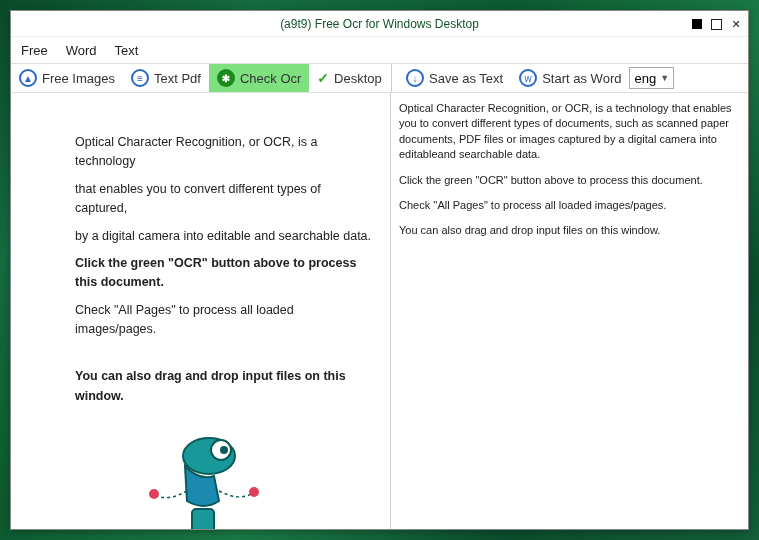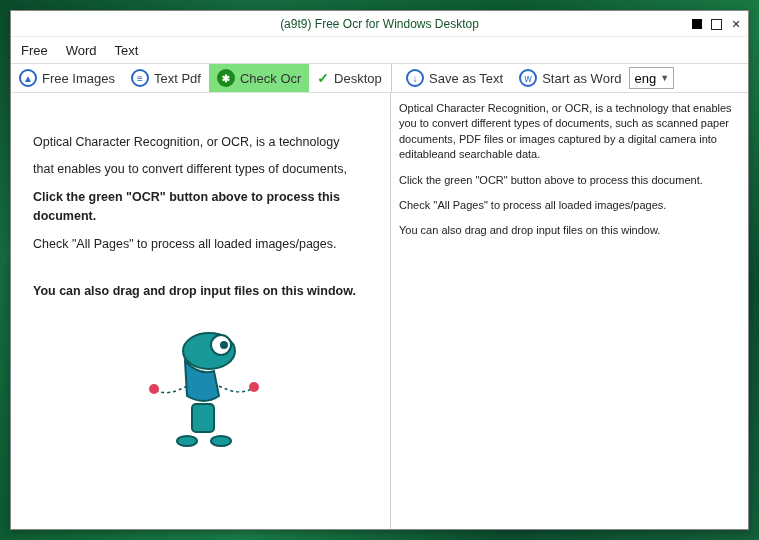--- a/index.html
+++ b/index.html
@@ -82,21 +82,21 @@
   .pane {
     height: 100%; overflow: hidden;
     display: flex; flex-direction: column;
   }
   .pane-left { flex: 0 0 380px; border-right: 1px solid #ccc; }
   .pane-right { flex: 1; }
   .doc-area {
     flex: 1; padding: 20px 16px 10px 22px;
     color: #222; line-height: 1.55; font-size: 12.5px;
   }
-  .doc-area p { margin-bottom: 8px; }
+  .doc-area p { margin-bottom: 8px; margin-left: 42px; }
   .doc-area .bold { font-weight: bold; }
   .doc-area .gap { height: 20px; }
   .ocr-out {
     padding: 8px 10px 10px 8px;
     color: #222; line-height: 1.4; font-size: 11px;
   }
   .ocr-out p { margin-bottom: 10px; }
   .robot {
     margin-top: 10px;
     display: flex; justify-content: center;
@@ -156,21 +156,22 @@
         <span class="caret">▼</span>
       </div>
     </div>
   </div>
 
   <div class="content">
     <div class="pane pane-left">
       <div class="doc-area">
         <div class="gap"></div>
         <p>Optical Character Recognition, or OCR, is a technology</p>
-        <p>that enables you to convert different types of documents,</p>
+        <p>that enables you to convert different types of captured,</p>
+        <p>by a digital camera into editable and searchable data.</p>
         <p class="bold">Click the green "OCR" button above to process this document.</p>
         <p>Check "All Pages" to process all loaded images/pages.</p>
         <div class="gap"></div>
         <p class="bold">You can also drag and drop input files on this window.</p>
         <div class="robot">
           <svg viewBox="0 0 150 150">
             <ellipse cx="80" cy="40" rx="26" ry="18" fill="#189898" stroke="#0a5a5a" stroke-width="2"></ellipse>
             <circle cx="92" cy="34" r="10" fill="#fff" stroke="#0a5a5a" stroke-width="2"></circle>
             <circle cx="95" cy="34" r="4" fill="#0a5a5a"></circle>
             <path d="M56 50 Q 70 65 85 60 L 90 85 Q 75 95 58 85 Z" fill="#1a8ab0" stroke="#0a5a5a" stroke-width="2"></path>

